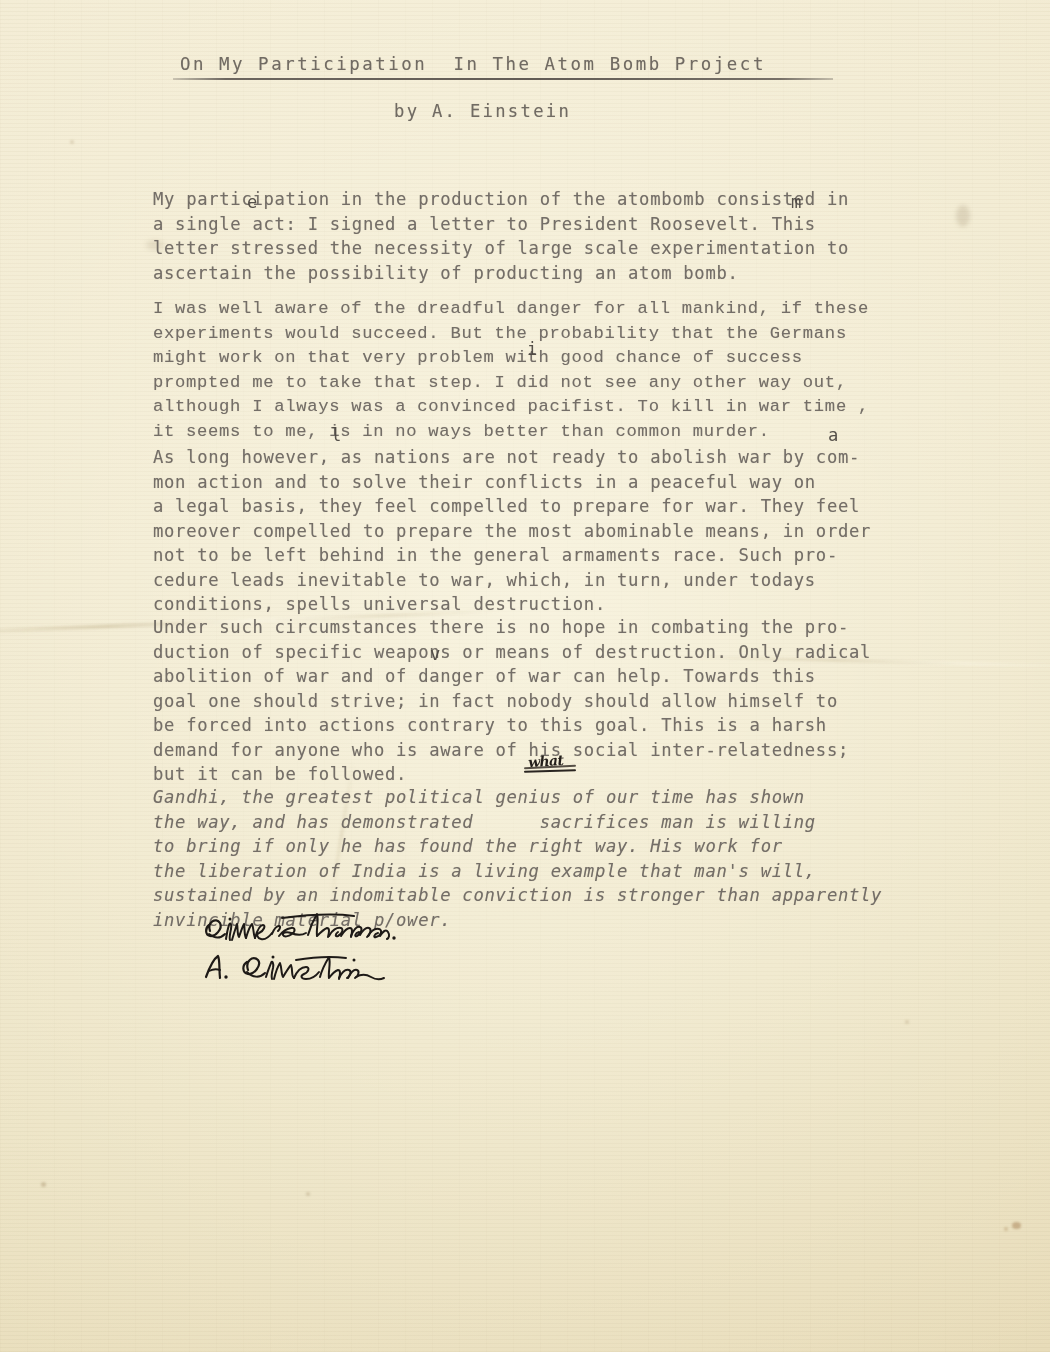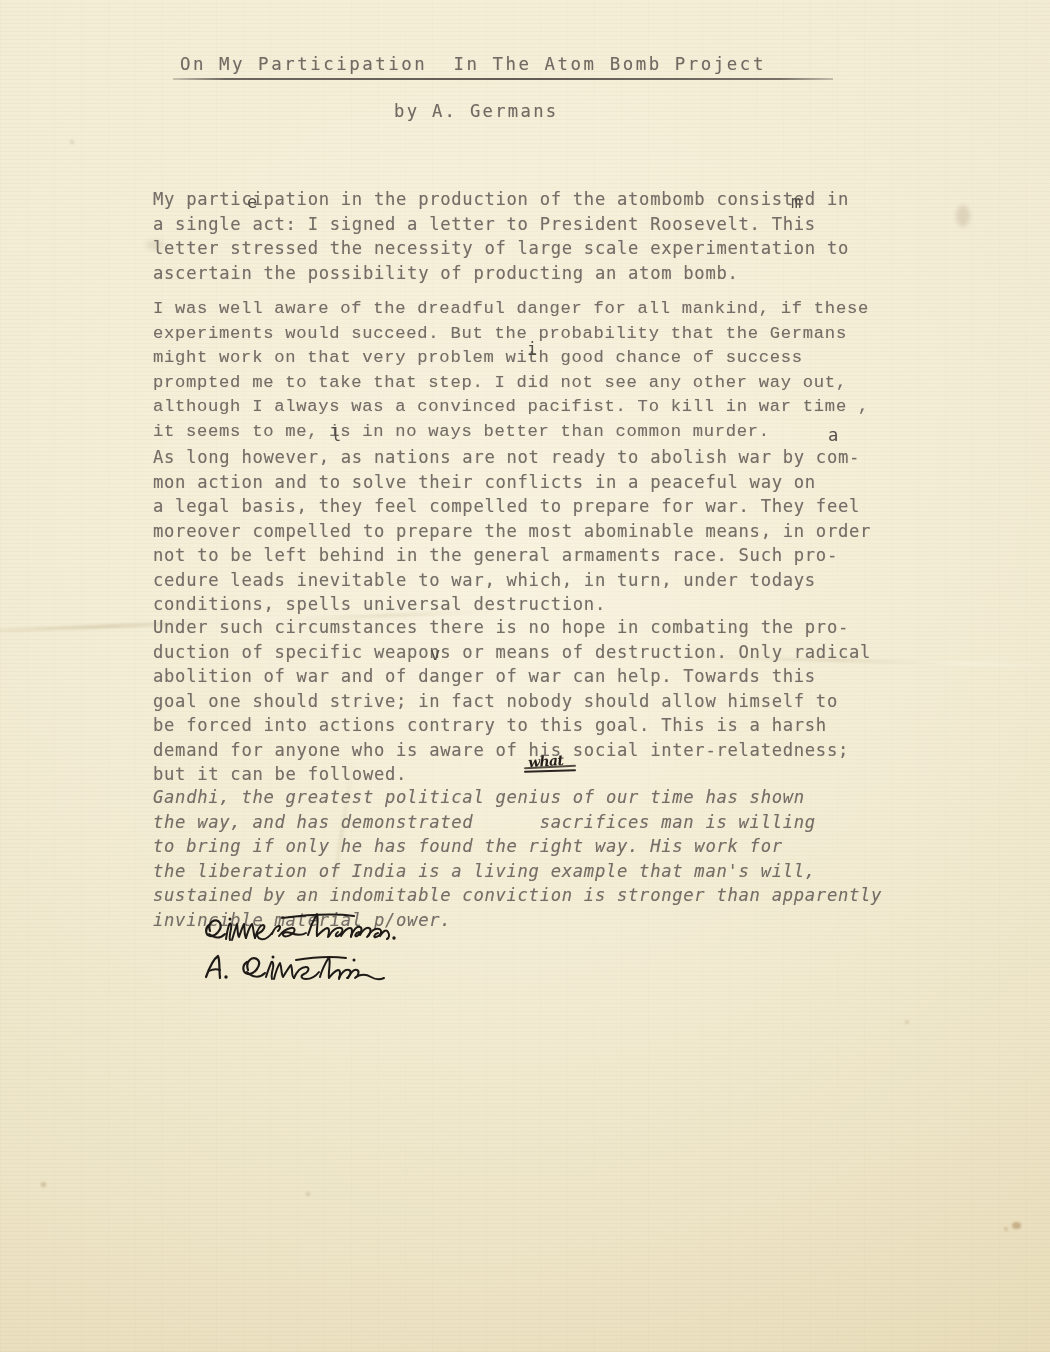--- a/index.html
+++ b/index.html
@@ -119,21 +119,21 @@
   <div class="spot" style="left:306px;top:1192px;width:4px;height:4px;background:rgba(140,112,74,0.26);"></div>
   <div class="spot" style="left:70px;top:140px;width:4px;height:4px;background:rgba(140,112,74,0.22);"></div>
   <div class="spot" style="left:146px;top:240px;width:18px;height:10px;background:rgba(145,125,92,0.16);filter:blur(2.5px);"></div>
   <div class="spot" style="left:905px;top:1020px;width:4px;height:4px;background:rgba(140,112,74,0.22);"></div>
 
   <div id="sheet">
 
     <div class="tw" id="title-line">On My Participation  In The Atom Bomb Project</div>
     <div id="title-rule"></div>
 
-    <div class="tw" id="byline">by A. Germans</div>
+    <div class="tw" id="byline">by A. Einstein</div>
 
     <div class="tw para" id="p1">My participation in the production of the atombomb consisted in
 a single act: I signed a letter to President Roosevelt. This
 letter stressed the necessity of large scale experimentation to
 ascertain the possibility of producting an atom bomb.</div>
     <div class="tw para" id="p2">I was well aware of the dreadful danger for all mankind, if these
 experiments would succeed. But the probability that the Germans
 might work on that very problem with good chance of success
 prompted me to take that step. I did not see any other way out,
 although I always was a convinced pacifist. To kill in war time ,

